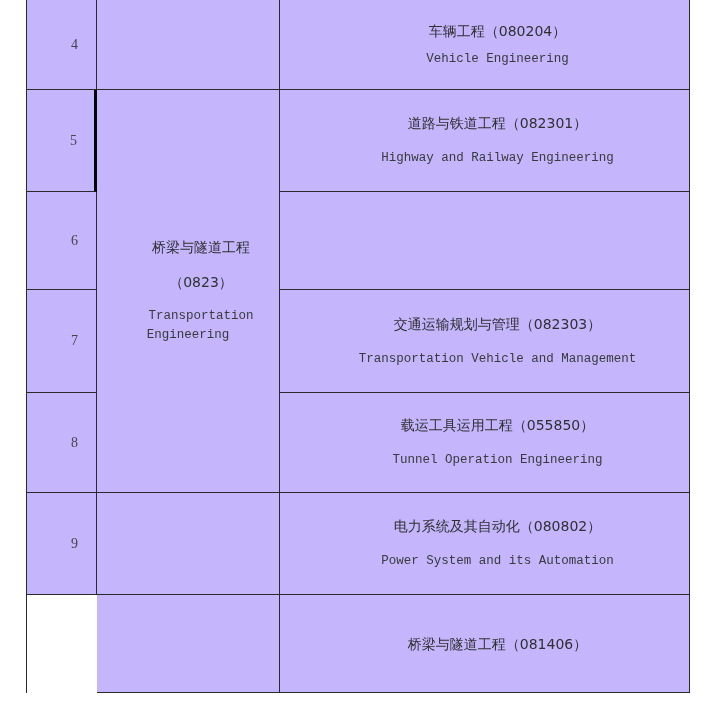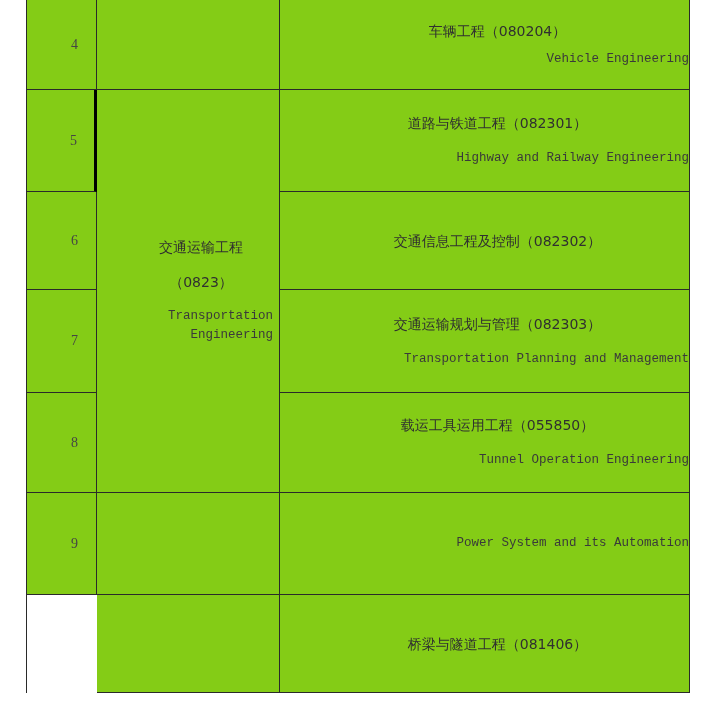--- a/index.html
+++ b/index.html
@@ -25,42 +25,42 @@
   }
   .cell {
     border-right: 1px solid #2a2a2a;
     border-bottom: 1px solid #2a2a2a;
     display: flex;
     flex-direction: column;
     align-items: stretch;
     justify-content: center;
     gap: 16px;
     overflow: hidden;
-    background: #84cc16;
+    background: #c4b5fd;
   }
   .last-col { border-right: none; }
   
   .thick { border-right-width: 3px; border-right-color: #000000; }
 
   .no-cell { font-family: "Liberation Serif", "DejaVu Serif", serif; font-size: 14px; color: #454545; }
   .no-cell .num { display: block; text-align: center; text-indent: 26px; line-height: 18px; }
 
   .zh {
     font-family: "DejaVu Sans", sans-serif;
     font-size: 14px; line-height: 20px;
     color: #303030;
     text-align: center;
     text-indent: 26px;
     white-space: pre-wrap;
   }
   .en {
     font-family: "Liberation Mono", "DejaVu Sans Mono", monospace;
     font-size: 12.5px; line-height: 19px;
     color: #3a3a3a;
-    text-align: right;
+    text-align: center;
     text-indent: 26px;
     white-space: pre-wrap;
   }
   .group-cell { gap: 15px; padding: 0 6px; }
   .tight { gap: 9px; }
 
   
   .c1r1{grid-area:1/1} .c1r2{grid-area:2/1} .c1r3{grid-area:3/1} .c1r4{grid-area:4/1}
   .c1r5{grid-area:5/1} .c1r6{grid-area:6/1} .c1r7{grid-area:7/1}
   .c2r1{grid-area:1/2} .c2merged{grid-area:2/2/6/3} .c2r6{grid-area:6/2} .c2r7{grid-area:7/2}
@@ -87,47 +87,47 @@
     </div>
     <div class="cell no-cell c1r5">
       <span class="num">8</span>
     </div>
     <div class="cell no-cell c1r6">
       <span class="num">9</span>
     </div>
 
     <div class="cell c2r1"></div>
     <div class="cell group-cell c2merged">
-      <div class="zh">交通运输工程</div>
+      <div class="zh">桥梁与隧道工程</div>
       <div class="zh">（0823）</div>
       <div class="en">Transportation Engineering</div>
     </div>
     <div class="cell c2r6"></div>
     <div class="cell c2r7"></div>
 
     <div class="cell last-col tight c3r1">
       <div class="zh">车辆工程（080204）</div>
       <div class="en">Vehicle Engineering</div>
     </div>
     <div class="cell last-col c3r2">
       <div class="zh">道路与铁道工程（082301）</div>
       <div class="en">Highway and Railway Engineering</div>
     </div>
     <div class="cell last-col c3r3">
-      <div class="zh">交通信息工程及控制（082302）</div>
     </div>
     <div class="cell last-col c3r4">
       <div class="zh">交通运输规划与管理（082303）</div>
-      <div class="en">Transportation Planning and Management</div>
+      <div class="en">Transportation Vehicle and Management</div>
     </div>
     <div class="cell last-col c3r5">
       <div class="zh">载运工具运用工程（055850）</div>
       <div class="en">Tunnel Operation Engineering</div>
     </div>
     <div class="cell last-col c3r6">
+      <div class="zh">电力系统及其自动化（080802）</div>
       <div class="en">Power System and its Automation</div>
     </div>
     <div class="cell last-col c3r7">
       <div class="zh">桥梁与隧道工程（081406）</div>
     </div>
 
   </div>
 </div>
 
 </body></html>

